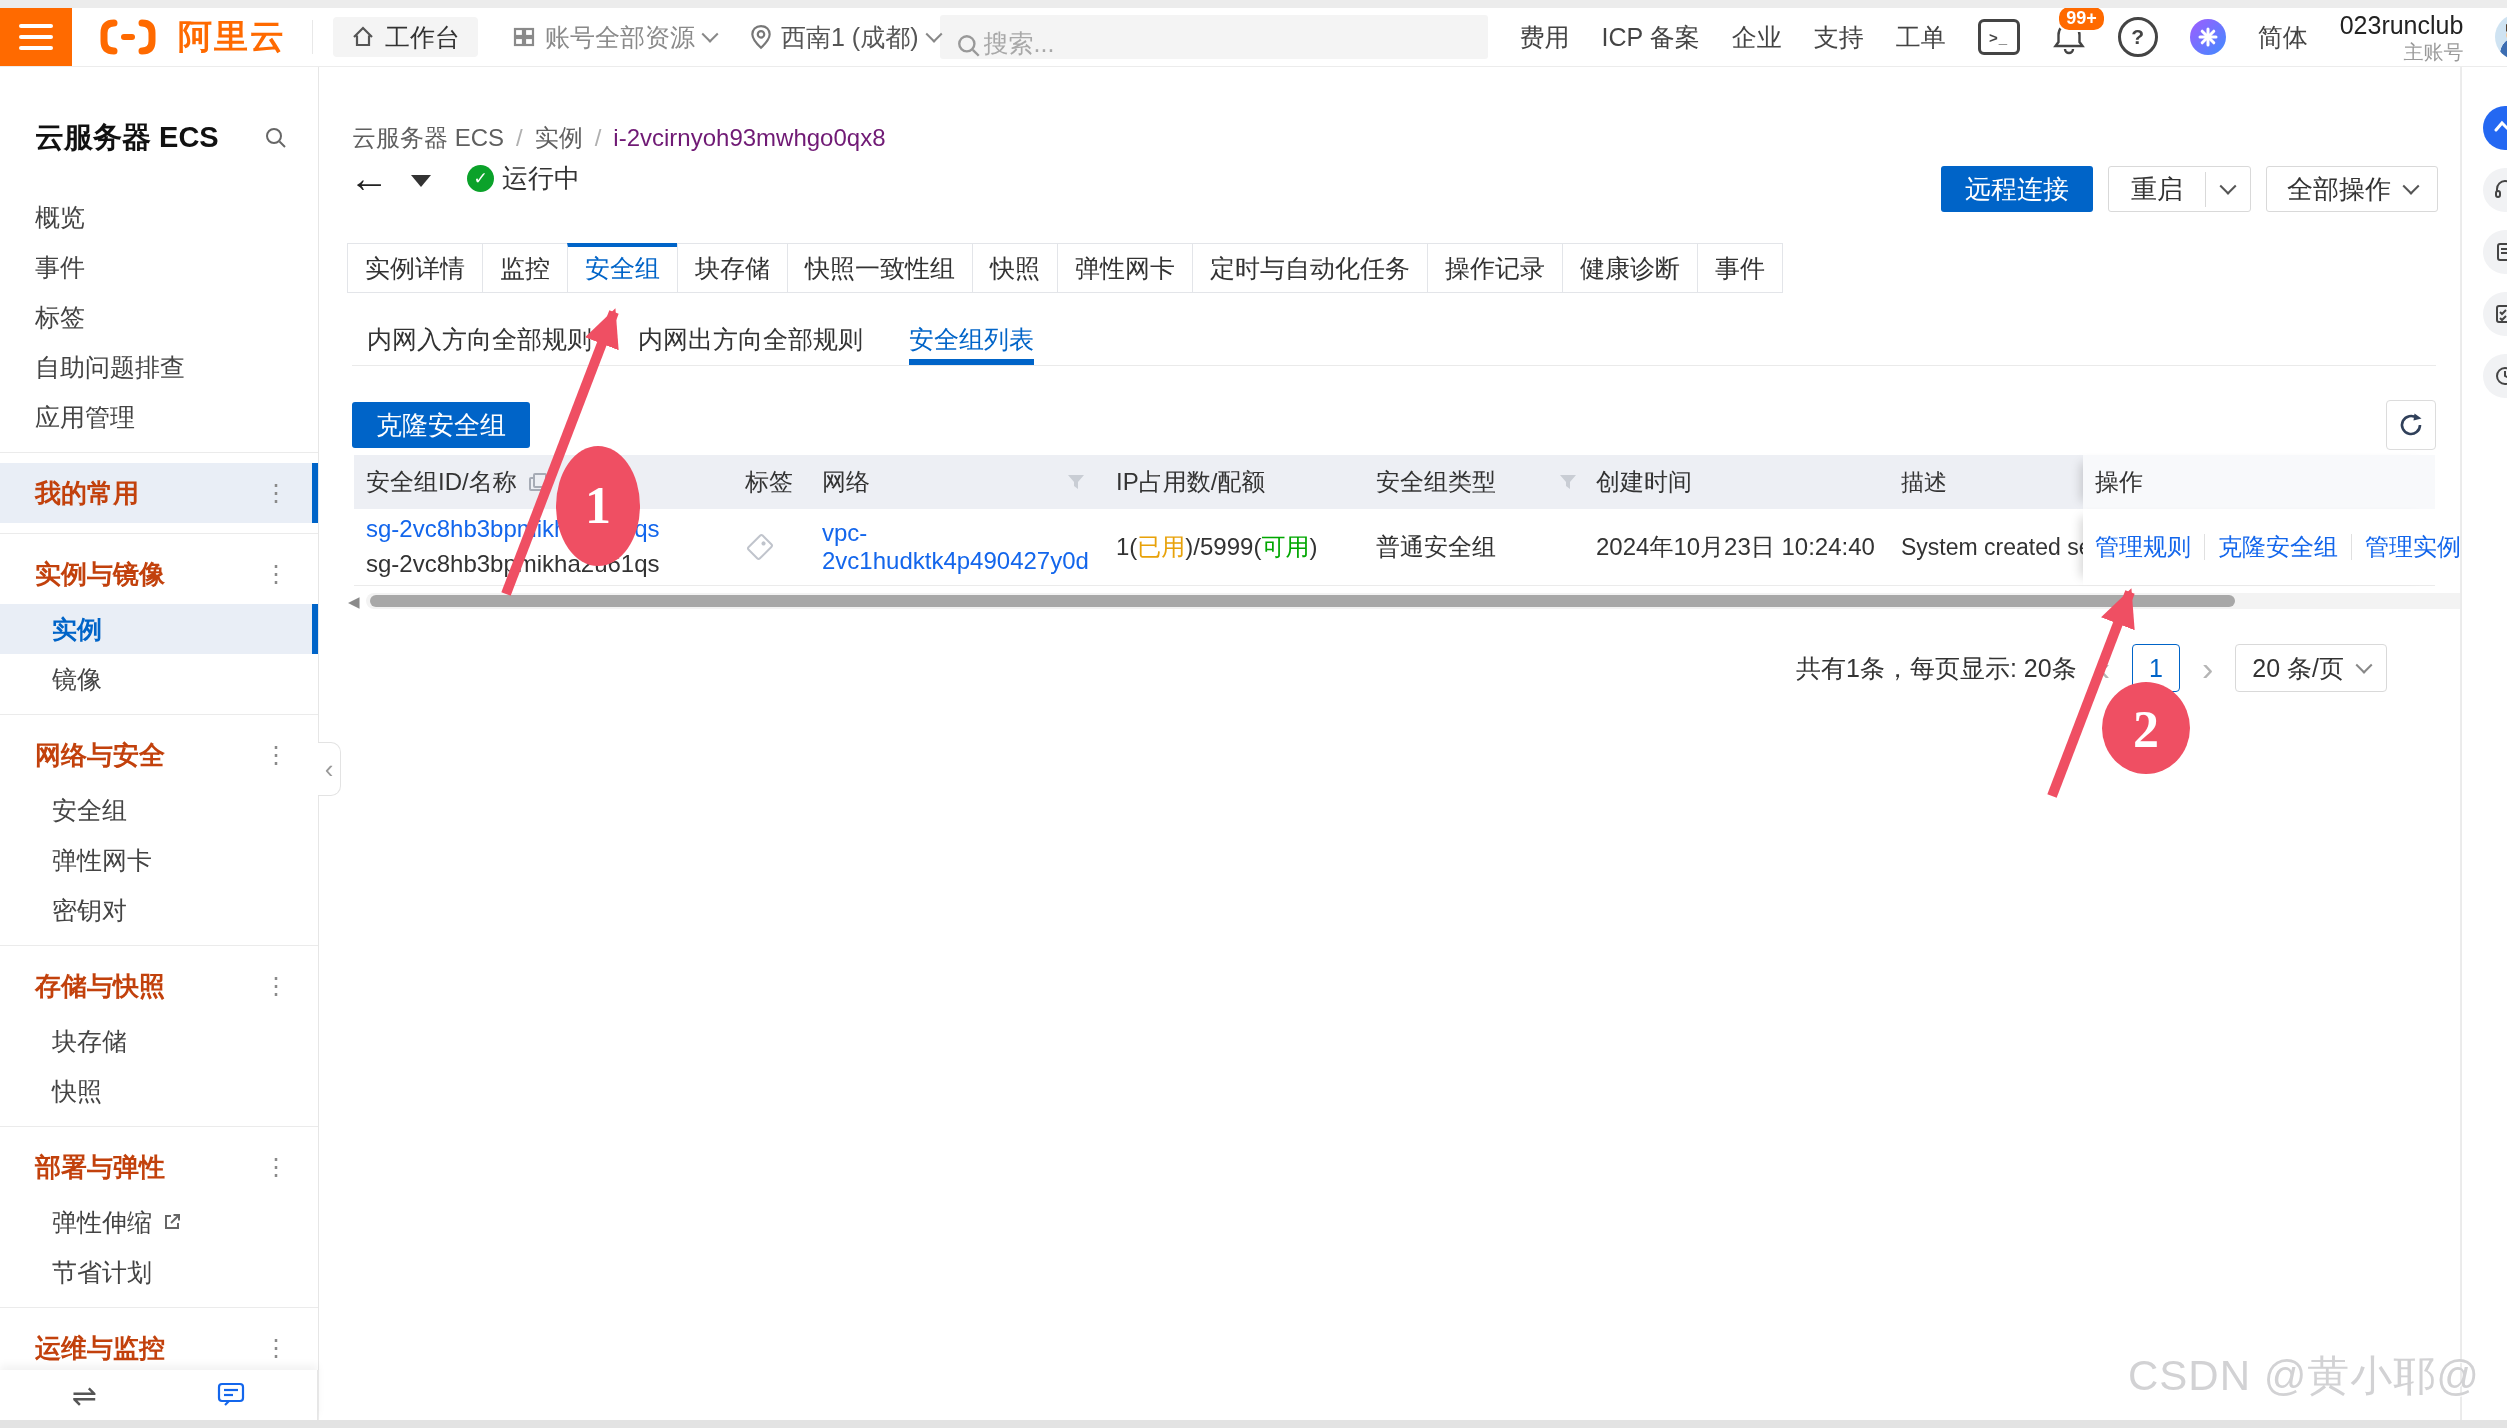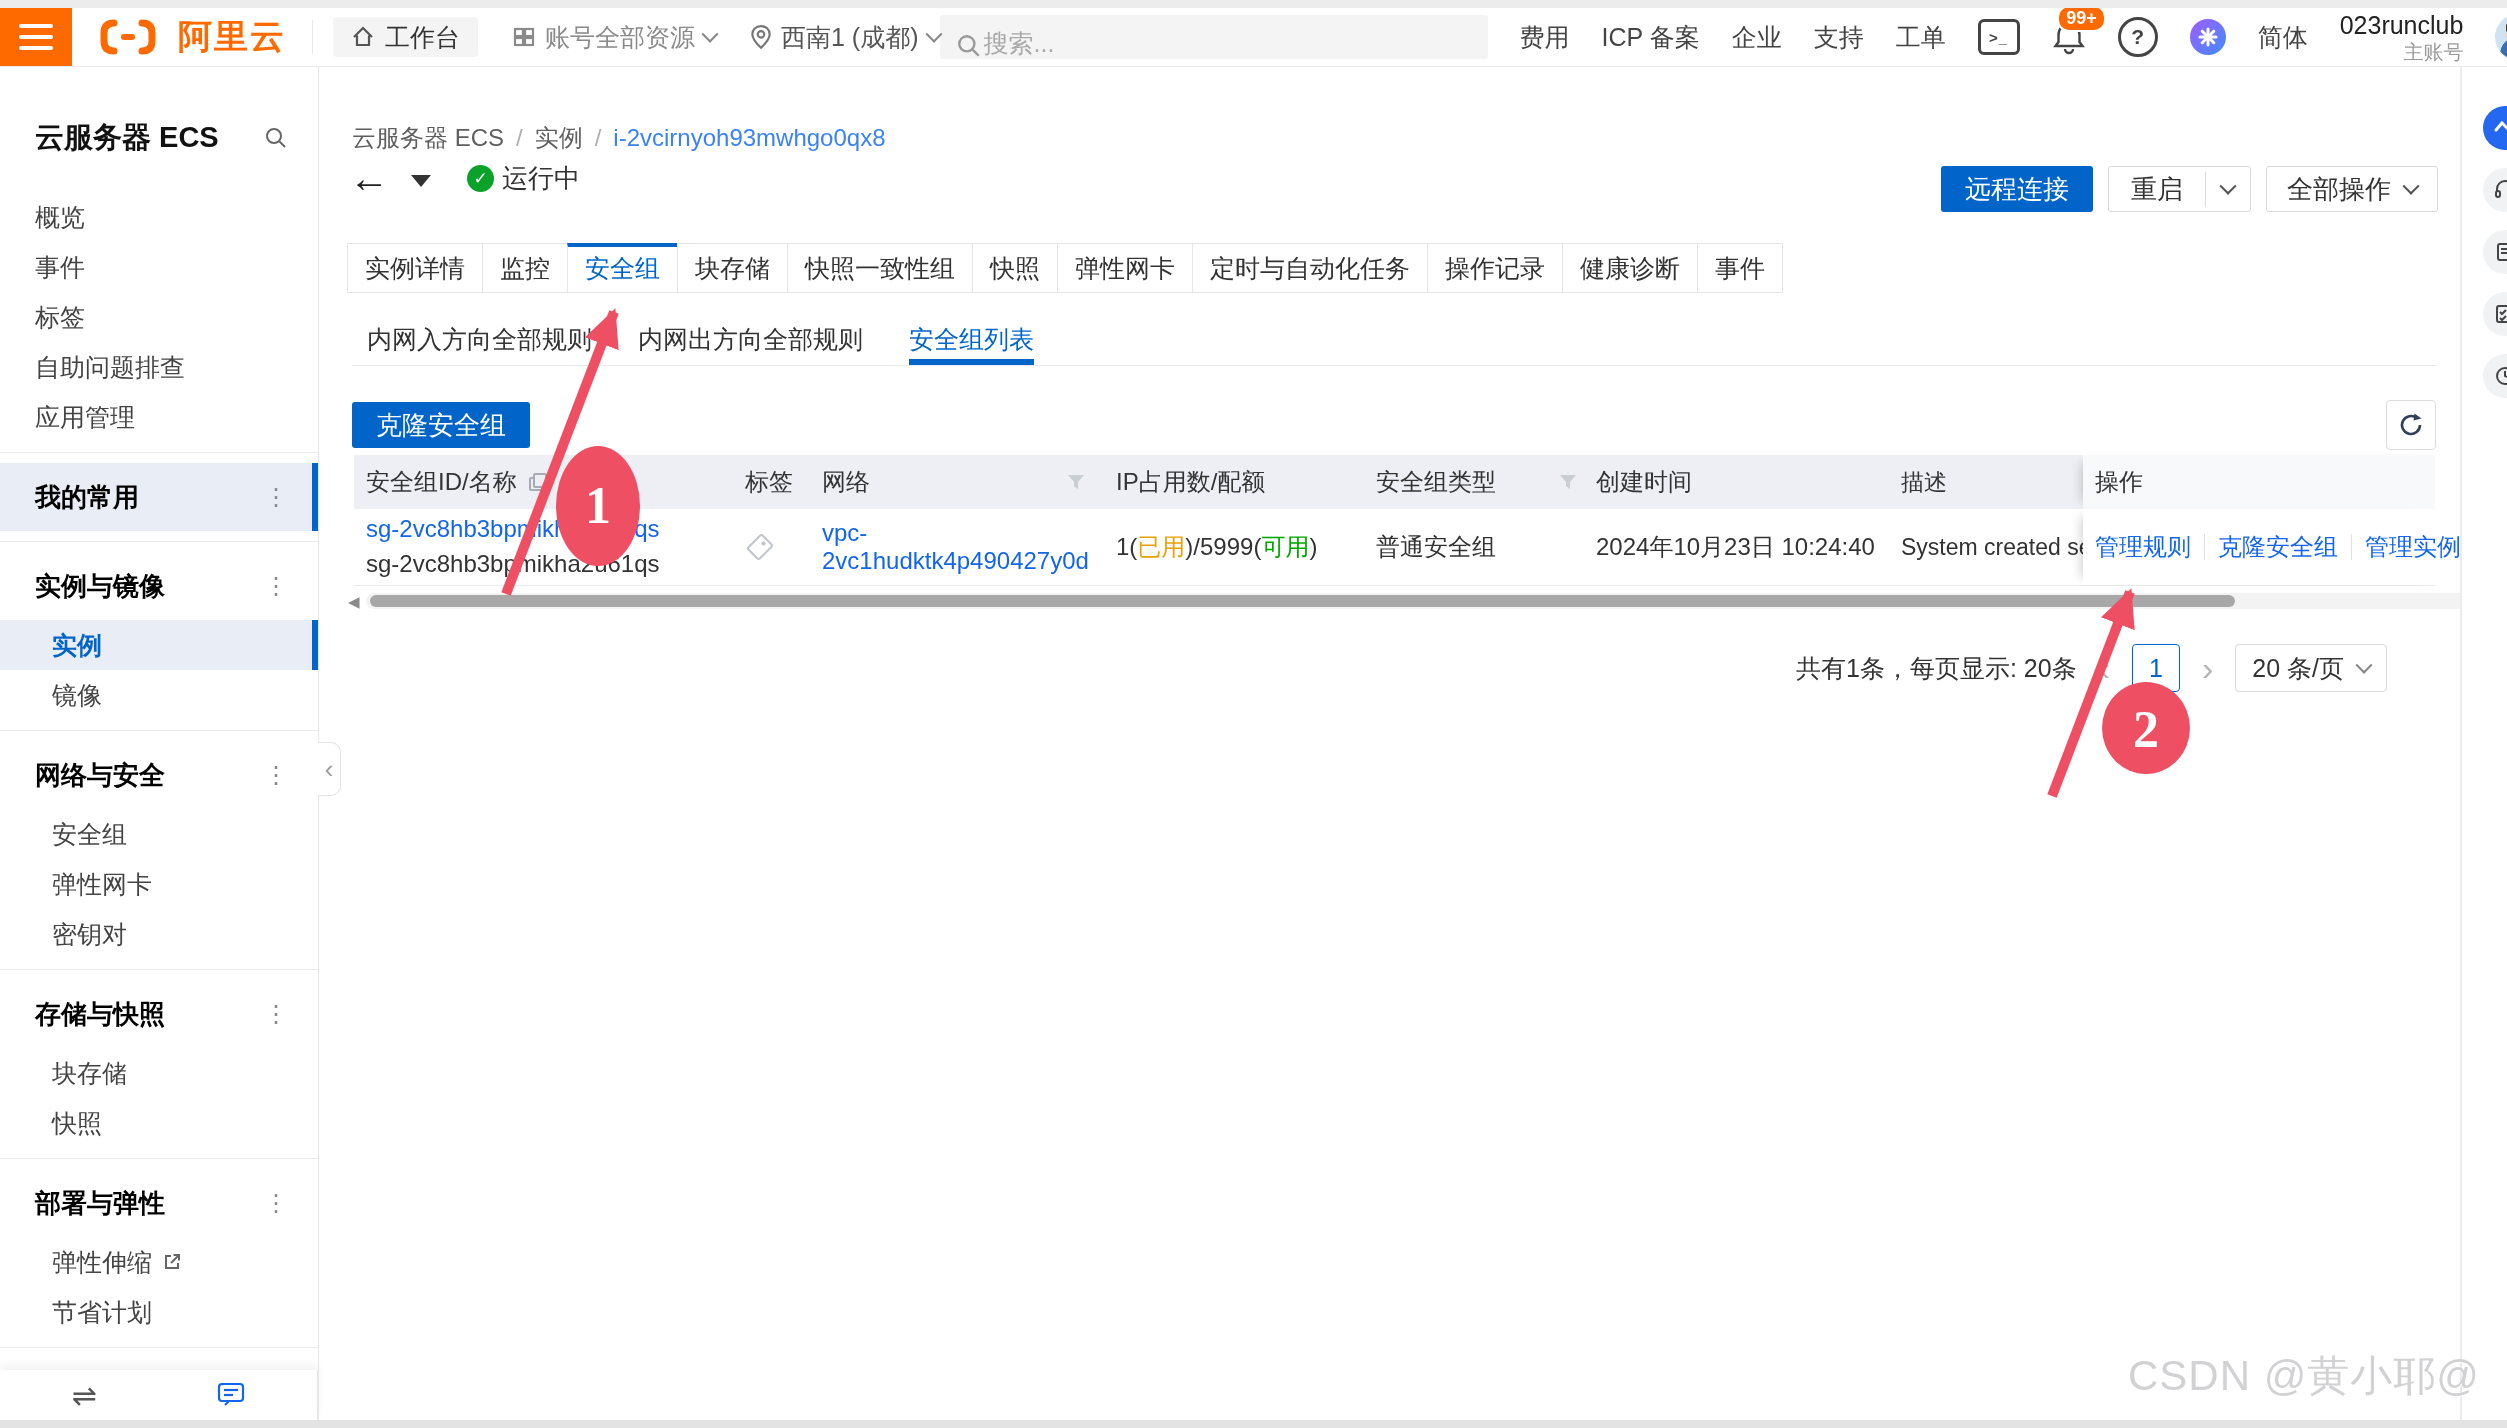--- a/index.html
+++ b/index.html
@@ -54,22 +54,22 @@
   .sidebar{position:absolute;left:0;top:66px;width:318px;height:1304px;background:#fff;
            border-right:1px solid #e6e6e6;overflow:hidden;z-index:10;}
   .side-title{display:flex;align-items:center;justify-content:space-between;
               padding:52px 30px 34px 35px;}
   .side-title b{font-size:29px;color:#111;}
   .side-item{height:50px;display:flex;align-items:center;padding-left:35px;font-size:25px;
              color:#444;cursor:pointer;}
   .side-item.sub{padding-left:52px;}
   .side-item.active{background:#e9eef6;box-shadow:inset -6px 0 0 #0064c8;color:#0064c8;font-weight:bold;}
   .side-divider{height:1px;background:#ebebeb;margin:10px 0;}
-  .side-section{height:68px;display:flex;align-items:center;justify-content:space-between;
-                padding:0 30px 0 35px;font-size:26px;font-weight:bold;color:#000000;cursor:pointer;}
+  .side-section{height:60px;display:flex;align-items:center;justify-content:space-between;
+                padding:0 30px 0 35px;font-size:26px;font-weight:bold;color:#c2410c;cursor:pointer;}
   .side-section.current{background:#e9eef6;box-shadow:inset -6px 0 0 #0064c8;}
   .more-dots{color:#8a8a8a;font-size:24px;font-weight:normal;}
   .more-dots::before{content:"\22EE";}
   .ext-ic{margin-left:10px;display:inline-flex;}
   .side-bottom{position:absolute;left:0;top:1370px;width:318px;height:50px;background:#fff;
                border-right:1px solid #e6e6e6;box-shadow:0 -5px 8px rgba(0,0,0,.05);z-index:12;
                display:flex;align-items:center;justify-content:space-between;padding:0 72px;box-sizing:border-box;}
   .swap-ic{font-size:30px;color:#555;cursor:pointer;}
   .collapse-handle{position:absolute;left:318px;top:742px;width:22px;height:52px;background:#fff;
                    border:1px solid #e3e3e3;border-left:none;border-radius:0 10px 10px 0;
@@ -81,21 +81,21 @@
         border-left:1px solid #ebebeb;z-index:10;}
   .rail-circle{position:absolute;left:21px;width:44px;height:44px;border-radius:50%;
                background:#f1f2f4;display:flex;align-items:center;justify-content:center;cursor:pointer;}
   .rail-circle.blue{background:#2468f2;}
 
   
   .main{position:absolute;left:319px;top:66px;width:2141px;height:1354px;background:#fff;overflow:hidden;}
   .breadcrumb{position:absolute;left:33px;top:56px;font-size:24px;color:#5f5f5f;
               display:flex;gap:12px;align-items:center;}
   .breadcrumb .sep{color:#b0b0b0;}
-  .breadcrumb .last{color:#3b82f6;}
+  .breadcrumb .last{color:#701a75;}
   .crumb{cursor:pointer;}
   .title-row{position:absolute;left:30px;top:92px;display:flex;align-items:center;gap:22px;}
   .back-arrow{font-size:40px;color:#222;cursor:pointer;line-height:1;}
   .inst-title{font-size:42px;font-weight:bold;color:#141414;margin:0;}
   .caret-down{width:0;height:0;border-left:10px solid transparent;border-right:10px solid transparent;
               border-top:12px solid #333;margin-top:6px;cursor:pointer;}
   .status{display:flex;align-items:center;gap:8px;margin-left:14px;}
   .check-dot{width:27px;height:27px;border-radius:50%;background:#0ba22a;color:#fff;font-size:17px;
              font-weight:bold;display:flex;align-items:center;justify-content:center;}
   .status-text{font-size:26px;color:#333;}

